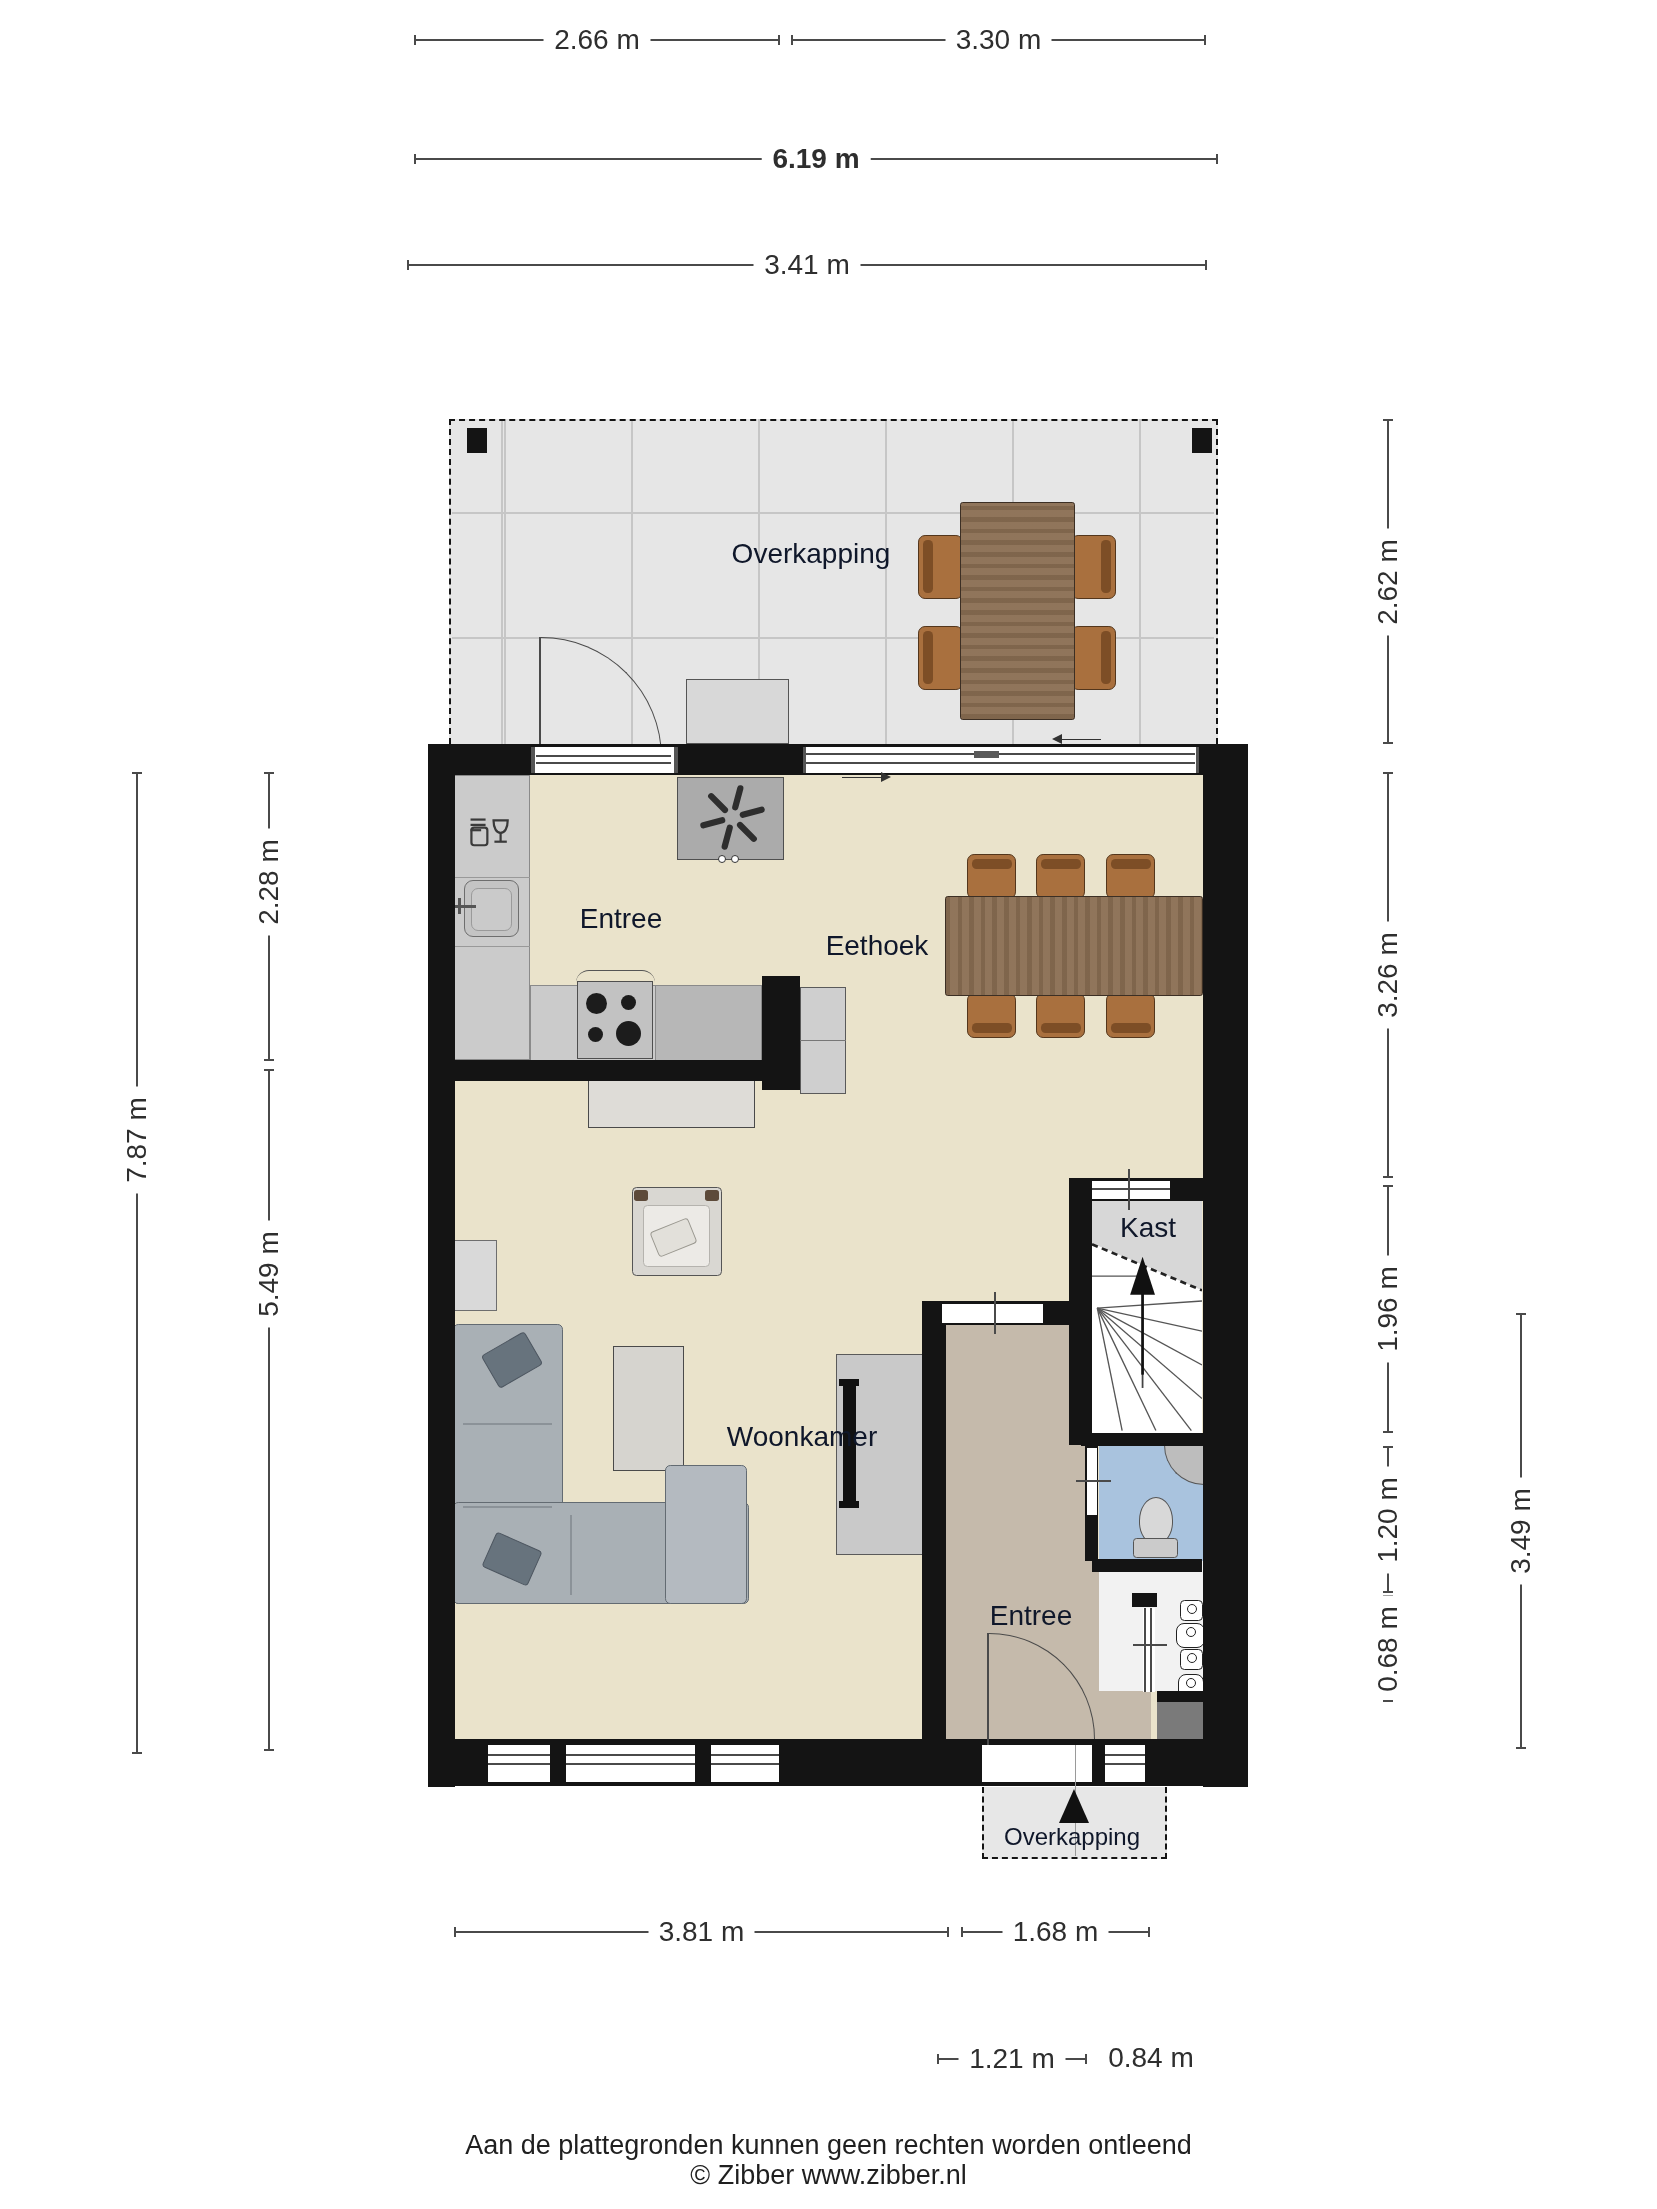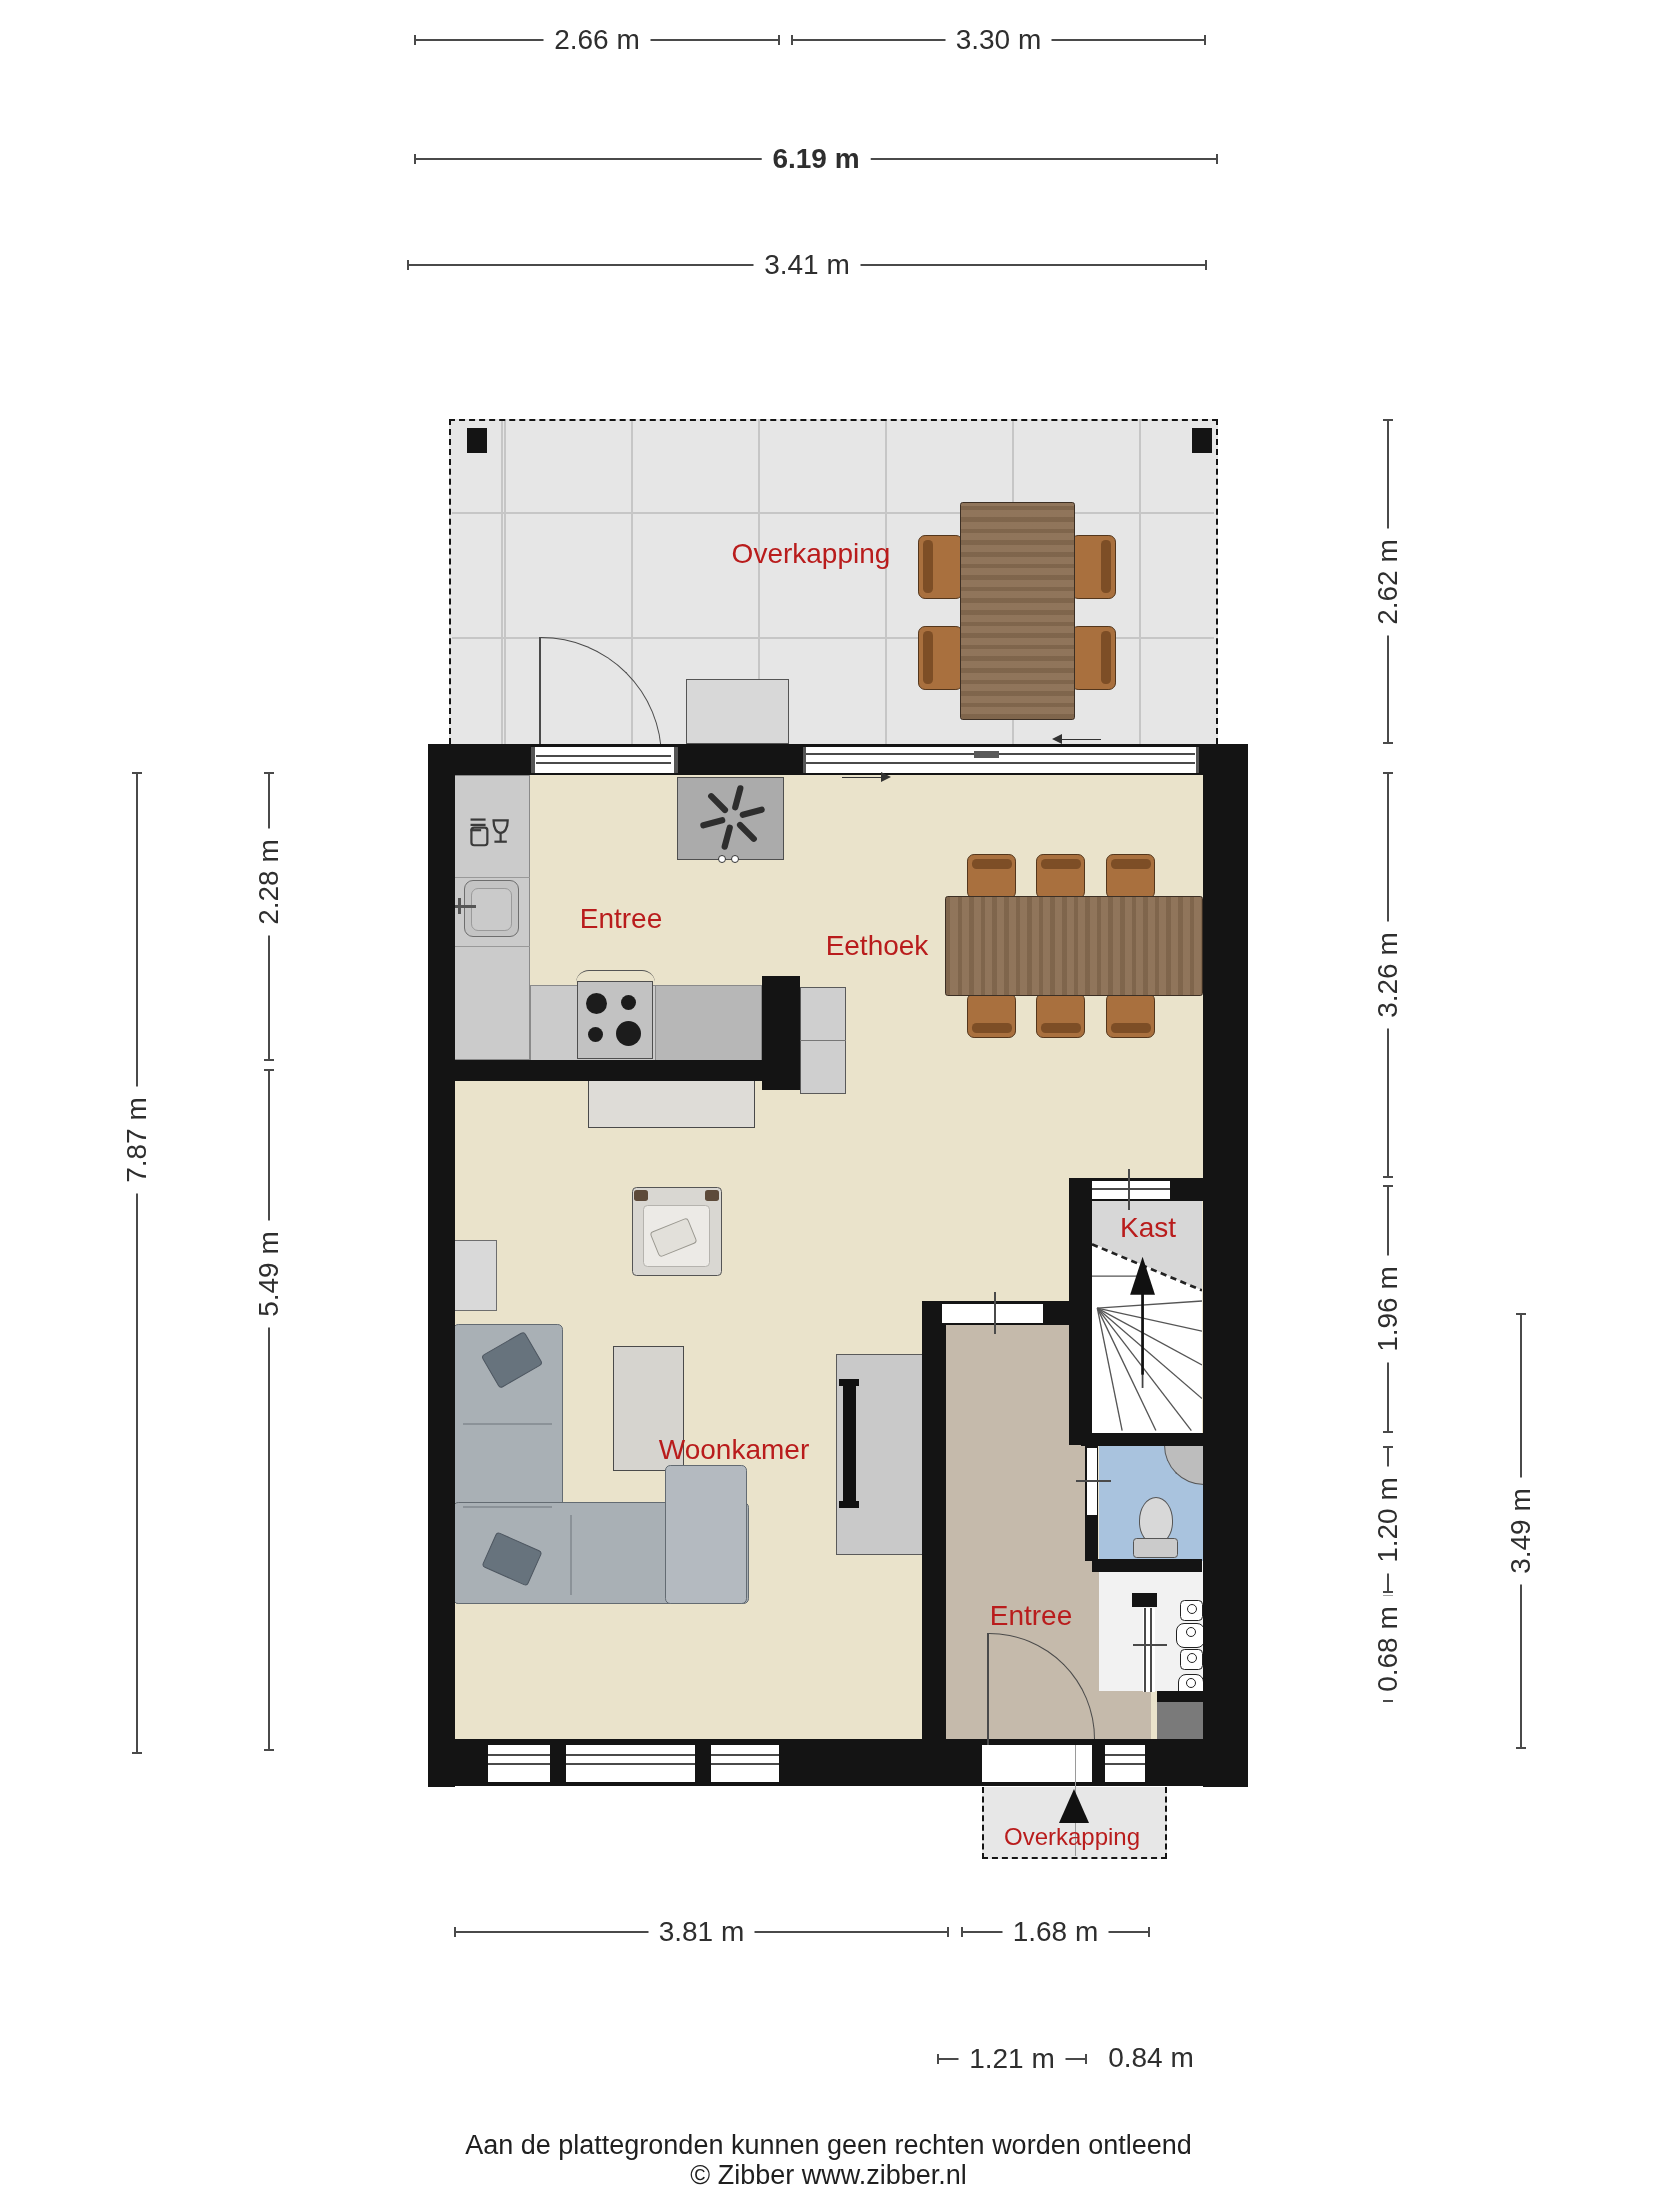--- a/index.html
+++ b/index.html
@@ -48,21 +48,21 @@
   .hdim::before{left:0;}.hdim::after{right:0;}
   .hdim .lbl{position:absolute;left:50%;top:0.9px;transform:translate(-50%,-50%);
              background:#fff;padding:0 10.7px;white-space:nowrap;font-size:28px;color:#2e2e2e;}
   .vdim{position:absolute;width:1.8px;background:#4a4a4a;}
   .vdim::before,.vdim::after{content:'';position:absolute;left:-4.5px;width:10.7px;height:1.8px;background:#4a4a4a;}
   .vdim::before{top:0;}.vdim::after{bottom:0;}
   .vdim .lbl{position:absolute;left:0.9px;top:50%;transform:translate(-50%,-50%) rotate(-90deg);
              background:#fff;padding:0 10.7px;white-space:nowrap;font-size:28px;color:#2e2e2e;}
   .freelbl{position:absolute;transform:translate(-50%,-50%);font-size:28px;color:#2e2e2e;white-space:nowrap;}
   
-  .room-lbl{position:absolute;transform:translate(-50%,-50%);font-size:28px;color:#b91c1c;white-space:nowrap;text-align:center;}
+  .room-lbl{position:absolute;transform:translate(-50%,-50%);font-size:28px;color:#0f172a;white-space:nowrap;text-align:center;}
   .room-lbl.small{font-size:24px;}
   .footer{position:absolute;left:0;width:100%;text-align:center;font-size:27px;color:#1f1f1f;}
   
   .harr{position:absolute;height:0;border-top:1.8px solid #333;}
   .harr.r::after{content:'';position:absolute;right:-10.7px;top:-6.2px;border:5.3px solid transparent;border-left:10.7px solid #333;}
   .harr.l::after{content:'';position:absolute;left:-10.7px;top:-6.2px;border:5.3px solid transparent;border-right:10.7px solid #333;}
   .tri-up{position:absolute;width:0;height:0;border-left:15px solid transparent;
           border-right:15px solid transparent;border-bottom:34px solid #111;}
   
   .sock{position:absolute;background:#fff;border:1.8px solid #222;border-radius:4.5px;}
@@ -295,21 +295,21 @@
 <div class="tick" style="left:1133px;top:1644px;width:34px;height:1.8px;"></div>
 
 <div class="patio-b" style="left:982px;top:1787px;width:181px;height:70px;"></div>
 <div class="gridline" style="left:1075px;top:1745px;width:0.9px;height:111px;background:#9a9a9a;"></div>
 <div class="tri-up" style="left:1059px;top:1789px;"></div>
 
 <span class="room-lbl" style="left:811px;top:554px;">Overkapping</span>
 <span class="room-lbl" style="left:621px;top:919px;">Entree</span>
 <span class="room-lbl" style="left:877px;top:946px;">Eethoek</span>
 <span class="room-lbl" style="left:1148px;top:1228px;">Kast</span>
-<span class="room-lbl" style="left:734px;top:1437px;margin-top:13px;">Woonkamer</span>
+<span class="room-lbl" style="left:802px;top:1437px;">Woonkamer</span>
 <span class="room-lbl" style="left:1031px;top:1616px;">Entree</span>
 <span class="room-lbl small" style="left:1072px;top:1837px;">Overkapping</span>
 
 <div class="hdim" style="left:414px;top:39px;width:366px;">
     <span class="lbl">2.66 m</span>
   </div>
 <div class="hdim" style="left:791px;top:39px;width:415px;">
     <span class="lbl">3.30 m</span>
   </div>
 <div class="hdim" style="left:414px;top:158px;width:804px;font-weight:bold;">

